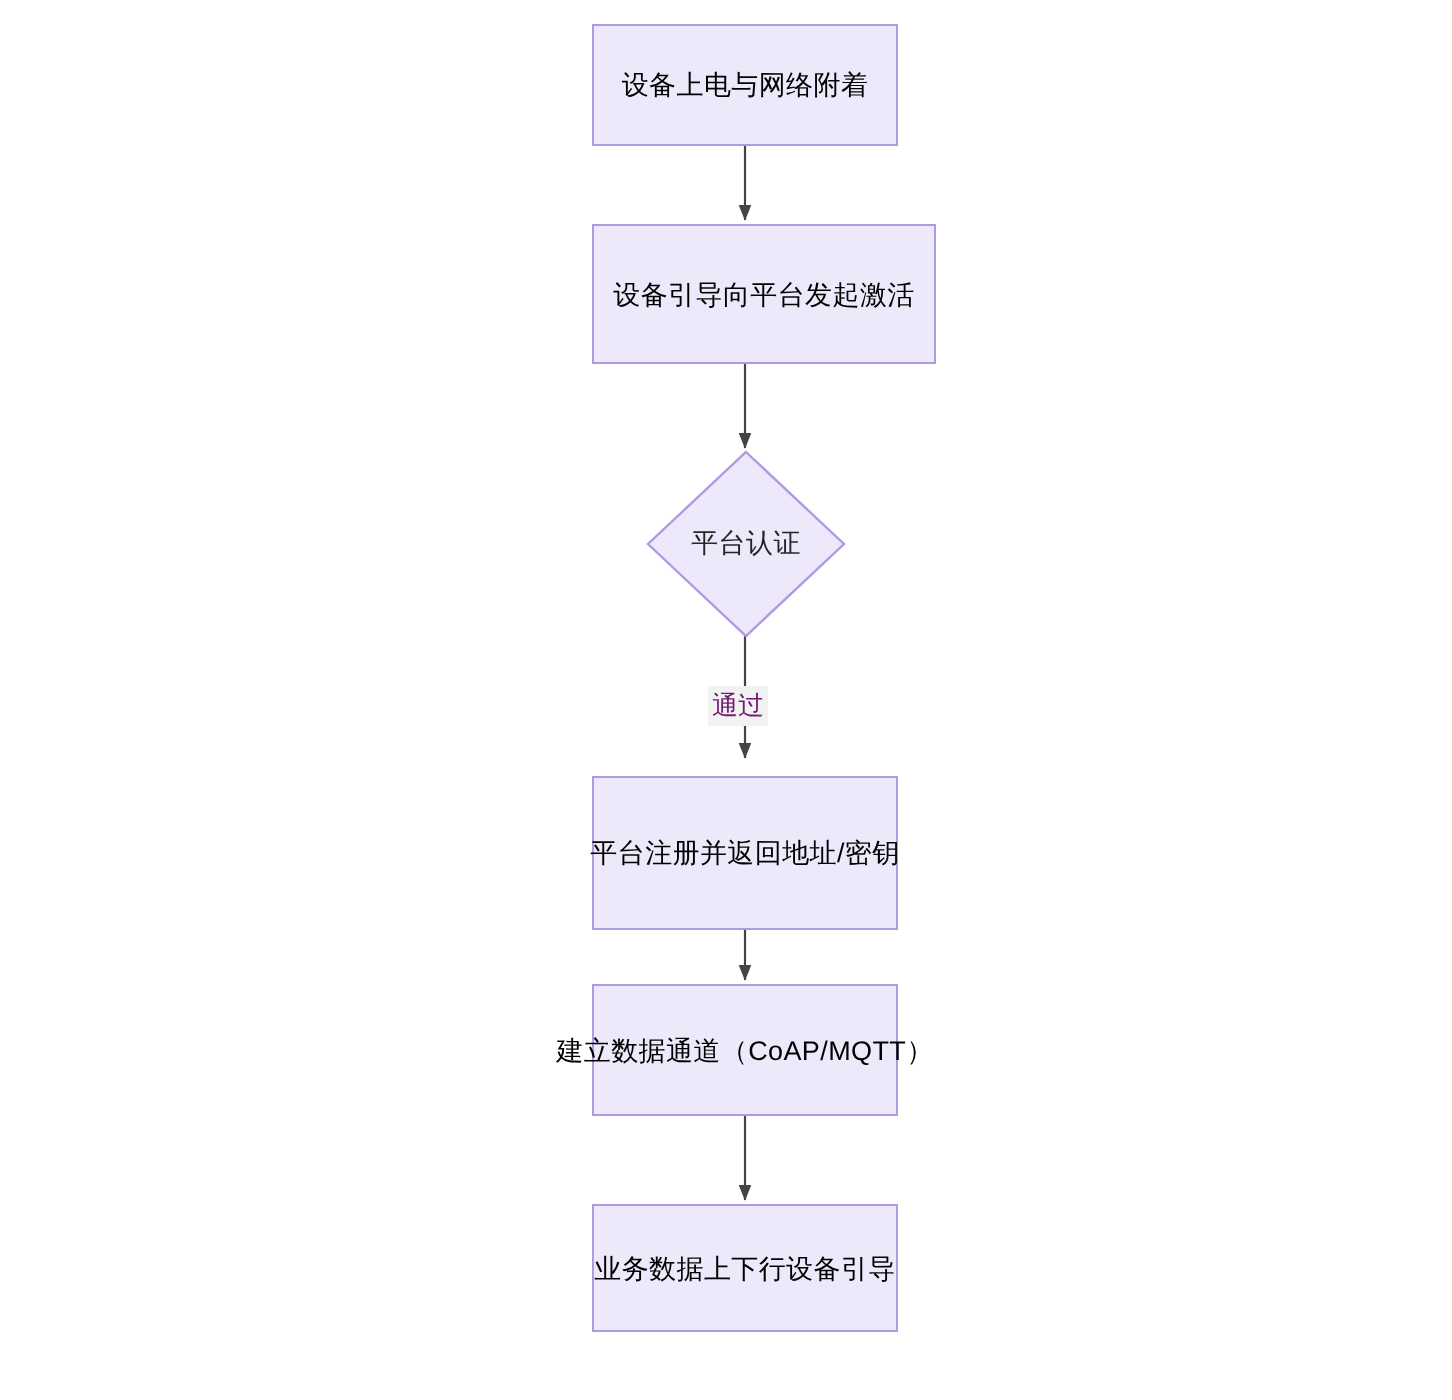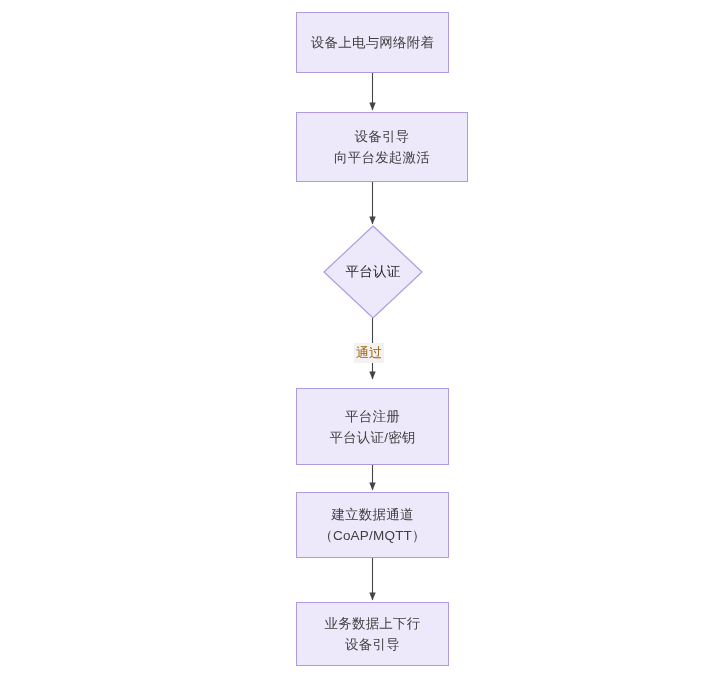--- a/index.html
+++ b/index.html
@@ -24,26 +24,25 @@
     left: 0;
     top: 0;
     width: 726px;
     height: 700px;
     pointer-events: none;
   }
   .node {
     position: absolute;
     box-sizing: border-box;
     display: flex;
-    flex-direction: column;
     align-items: center;
     justify-content: center;
     background: #ede9fb;
     border: 1px solid #b09ae0;
-    color: #404040;
+    color: #000000;
     font-size: 13.5px;
     line-height: 21px;
     text-align: center;
     letter-spacing: 0.2px;
   }
   .node .line {
     display: block;
     white-space: nowrap;
   }
   .diamond-wrap {
@@ -70,21 +69,21 @@
     color: #262626;
     font-size: 13.5px;
     line-height: 20px;
     white-space: nowrap;
     letter-spacing: 0.2px;
     text-align: right;
   }
   .edge-label {
     position: absolute;
     background: #f2f2f2;
-    color: #a16207;
+    color: #701a75;
     font-size: 13px;
     line-height: 18px;
     padding: 1px 2px;
     white-space: nowrap;
   }
 </style>
 </head>
 <body>
 
 <div id="canvas">
@@ -120,21 +119,21 @@
     <svg viewBox="0 0 100 94" xmlns="http://www.w3.org/2000/svg">
       <polygon points="50,1 99,47 50,93 1,47" fill="#ede9fb" stroke="#b09ae0" stroke-width="1.2"></polygon>
     </svg>
     <div class="diamond-label">平台认证</div>
   </div>
 
   <div class="edge-label" style="left:354px; top:343px;">通过</div>
 
   <div class="node" style="left:296px; top:388px; width:153px; height:77px;">
     <span class="line">平台注册</span>
-    <span class="line">平台认证/密钥</span>
+    <span class="line">并返回地址/密钥</span>
   </div>
 
   <div class="node" style="left:296px; top:492px; width:153px; height:66px;">
     <span class="line">建立数据通道</span>
     <span class="line">（CoAP/MQTT）</span>
   </div>
 
   <div class="node" style="left:296px; top:602px; width:153px; height:64px;">
     <span class="line">业务数据上下行</span>
     <span class="line">设备引导</span>

